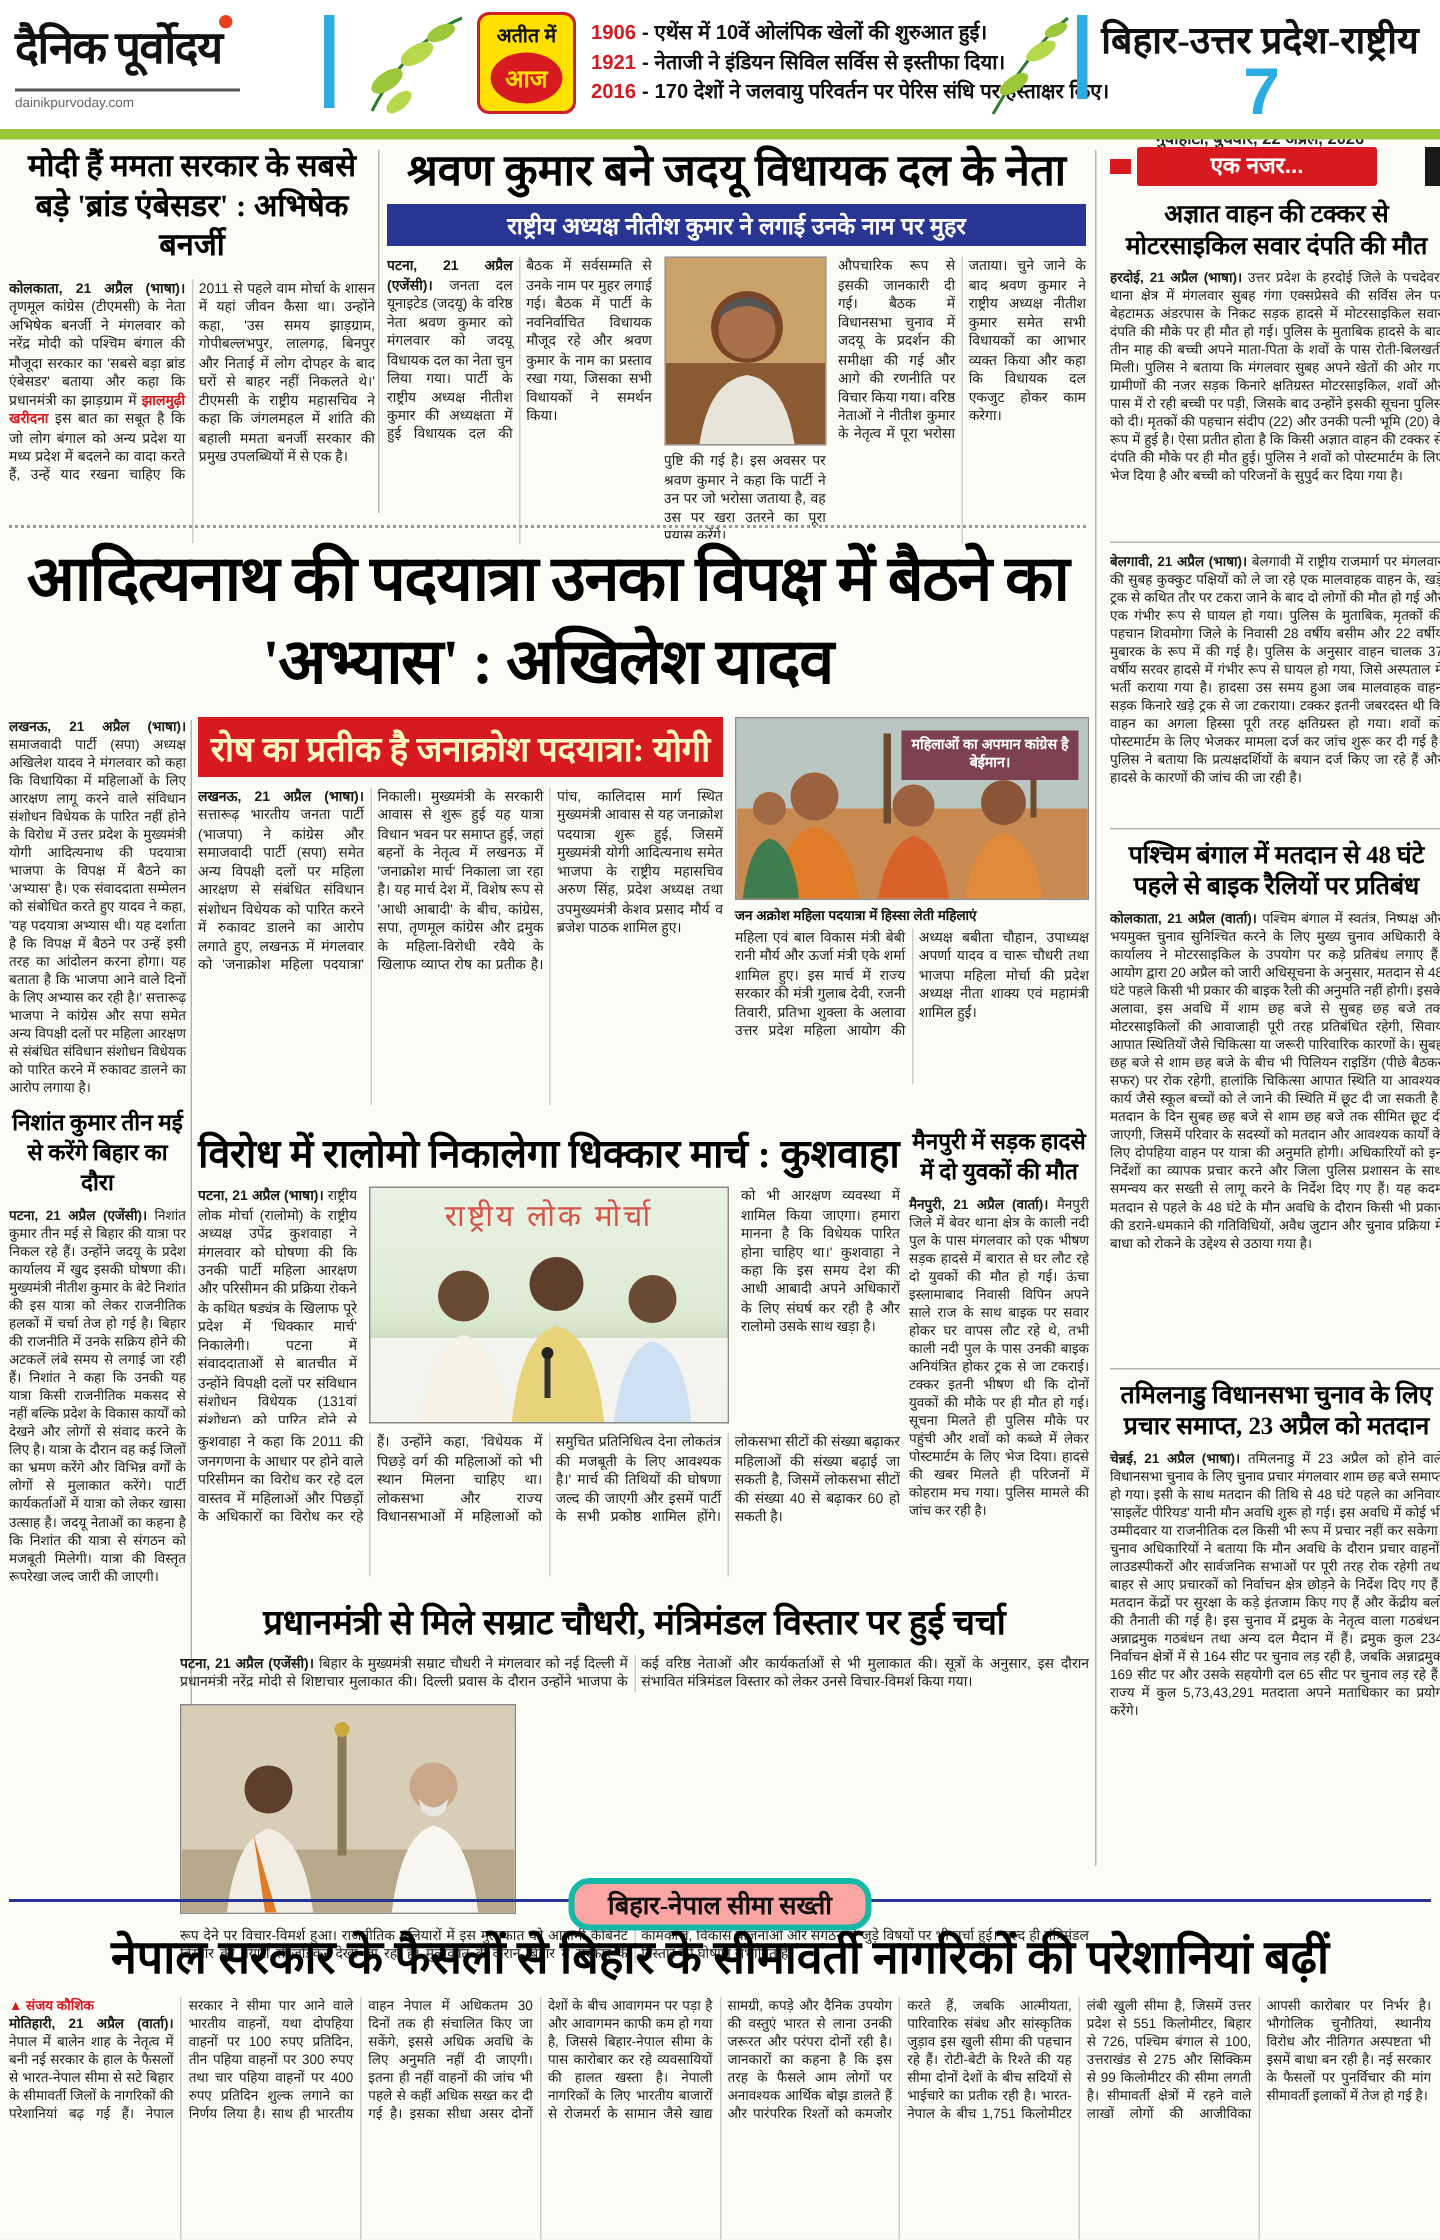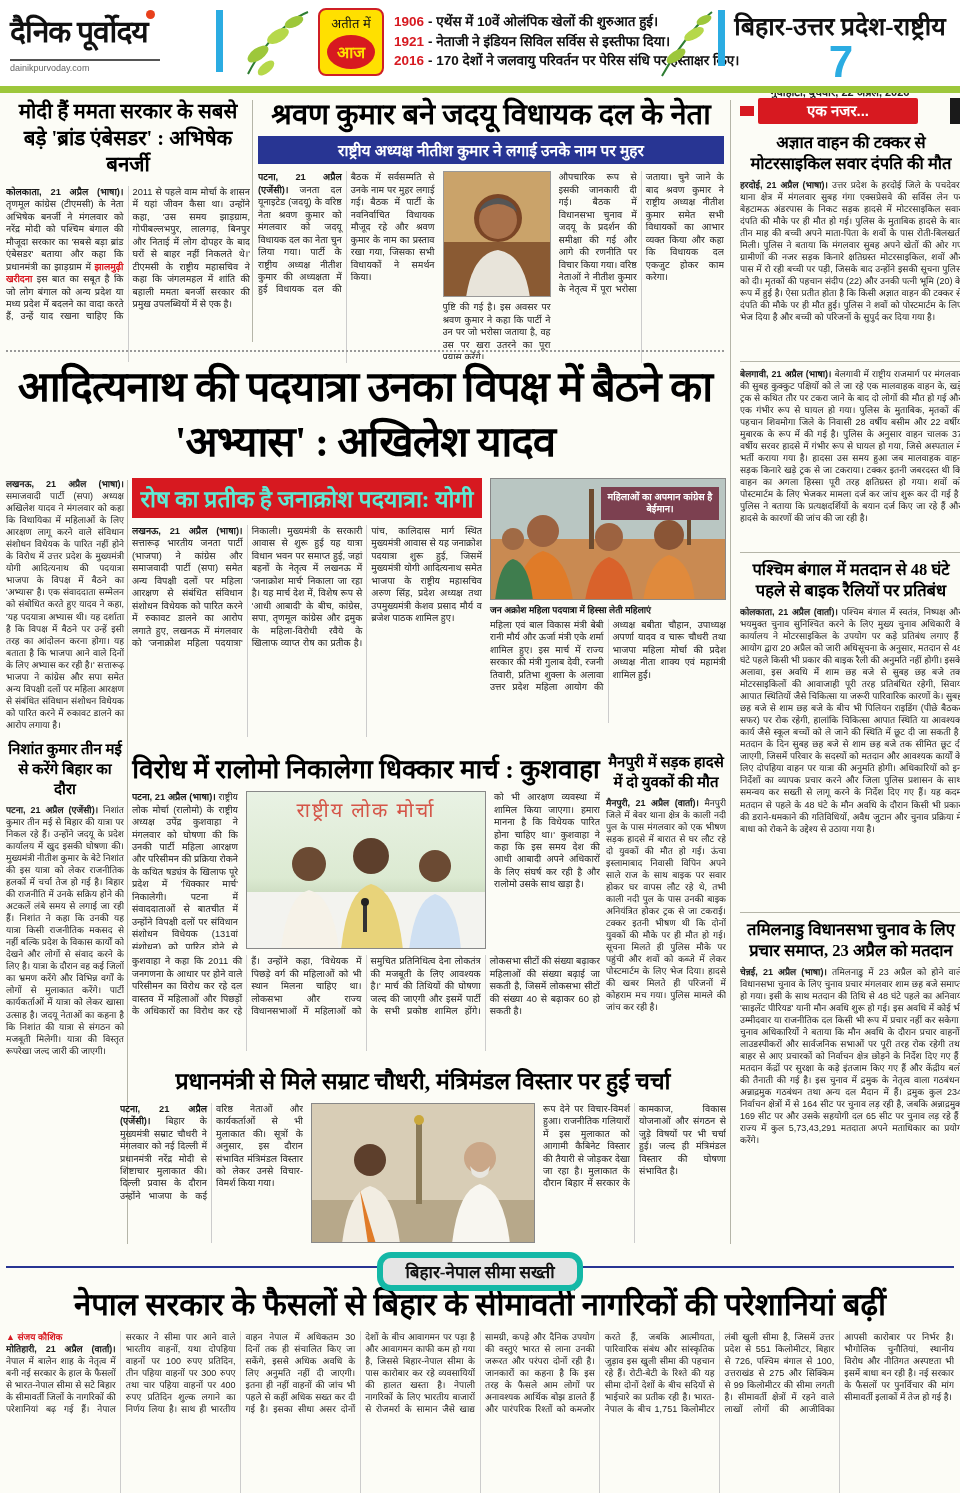--- a/index.html
+++ b/index.html
@@ -9,21 +9,21 @@
   
   .mast { position:absolute; left:0; top:0; width:960px; height:86px; background:#fff; }
   .logo { position:absolute; left:10px; top:10px; width:200px; }
   .logo-title { font-family:"Liberation Serif", serif; font-weight:bold; font-size:30px; letter-spacing:-1px; }
   .logo-dot { display:inline-block; width:9px; height:9px; border-radius:50%; background:#e8401c; vertical-align:top; margin-left:-2px; }
   .logo-rule { border-top:2px solid #555; margin:8px 0 2px; width:150px; }
   .logo-site { font-size:9px; color:#666; }
   .vbar { position:absolute; width:7px; background:#2bace2; }
   .leafart { position:absolute; top:4px; }
   .hist-box { position:absolute; left:318px; top:8px; width:66px; height:68px; background:#ffe000; border:2px solid #cf1f25; border-radius:8px; text-align:center; padding-top:4px; }
-  .hist-box .t1 { font-size:13px; font-weight:normal; }
+  .hist-box .t1 { font-size:13px; font-weight:bold; }
   .hist-box .t2 { display:inline-block; margin-top:3px; background:#d71920; color:#ffe000; font-weight:bold; font-size:16px; border-radius:50%; padding:6px 10px; }
   .hist { position:absolute; left:394px; top:12px; width:290px; }
   .hist-row { font-size:13.5px; line-height:1.45; font-weight:bold; white-space:nowrap; }
   .hist-row .yr { color:#d71920; font-weight:bold; margin-right:4px; }
   .sect { position:absolute; left:726px; top:8px; width:228px; text-align:center; }
   .sect-title { font-family:"Liberation Serif", serif; font-weight:bold; font-size:25px; display:inline-block; }
   .sect-page { font-weight:bold; font-size:44px; color:#2bace2; display:inline-block; vertical-align:top; margin-left:2px; line-height:0.9; }
   .sect-date { font-size:11px; font-weight:bold; color:#222; margin-top:2px; }
   .green-bar { position:absolute; left:0; top:86px; width:960px; height:7px; background:#9dc73b; }
 
@@ -62,21 +62,21 @@
 
   
   .bighl { position:absolute; left:6px; top:350px; width:718px; border-top:2px dotted #999; padding-top:8px; }
   .bighl .hl { font-size:42px; line-height:1.3; text-align:center; letter-spacing:-1px; }
 
   
   .leftnarrow { position:absolute; left:6px; top:478px; width:118px; height:770px; }
   .leftnarrow .body-txt { font-size:9px; }
   .small-hl { font-size:15px; text-align:center; line-height:1.35; margin:8px 0 4px; }
   .yogi { position:absolute; left:132px; top:478px; width:350px; }
-  .yogi .redbox { background:#d71920; color:#5eead4; font-family:"Liberation Serif", serif; font-weight:bold; font-size:23px; text-align:center; padding:4px 4px; }
+  .yogi .redbox { background:#d71920; color:#fef9c3; font-family:"Liberation Serif", serif; font-weight:bold; font-size:23px; text-align:center; padding:4px 4px; }
   .yogi .body-txt { margin-top:7px; height:212px; overflow:hidden; }
   .marchcol { position:absolute; left:490px; top:478px; width:236px; }
   .march-photo { width:236px; height:122px; position:relative; border:1px solid #888; background:linear-gradient(180deg,#b9c6c2 0%,#c9b08a 45%,#d4793c 75%,#b2502c 100%); overflow:hidden; }
   .placard { position:absolute; right:6px; top:8px; width:118px; background:#7c4050; color:#fff; font-weight:bold; font-size:9.5px; text-align:center; padding:4px 3px; line-height:1.3; }
   .caption { font-size:9px; font-weight:bold; margin:3px 0; }
   .marchcol .body-txt { height:104px; overflow:hidden; }
 
   
   .kush { position:absolute; left:132px; top:752px; width:468px; }
   .kush .kicker { font-family:"Liberation Serif", serif; font-style:italic; font-weight:bold; font-size:15px; text-align:center; }
@@ -88,30 +88,30 @@
   .pressbanner { position:absolute; left:0; top:4px; width:100%; text-align:center; font-family:"Liberation Serif", serif; font-weight:normal; font-size:20px; color:#d23a2e; opacity:.85; letter-spacing:2px; }
   .kush .bottom { margin-top:6px; height:96px; overflow:hidden; }
 
   
   .mainpuri { position:absolute; left:606px; top:752px; width:120px; }
   .mainpuri .body-txt { font-size:9px; height:268px; overflow:hidden; }
 
   
   .samrat { position:absolute; left:120px; top:1068px; width:606px; }
   .samrat .hl { font-size:23px; text-align:center; line-height:1.25; }
-  .samrat .flexrow { display:flex; gap:8px; margin-top:6px; }
+  .samrat .flexrow { display:flex; gap:8px; margin-top:6px;flex-direction:column; }
   .samrat .tcol { flex:1; height:140px; overflow:hidden; }
   .meetphoto { width:224px; height:140px; position:relative; border:1px solid #888;
       background:linear-gradient(180deg,#cfc4ae 0%,#e3d9c4 55%,#b9a888 100%); overflow:hidden; }
 
   
   .nepal { position:absolute; left:6px; top:1252px; width:948px; }
   .nepal .labelwrap { position:relative; text-align:center; height:30px; }
   .nepal .labelwrap::before { content:""; position:absolute; left:0; right:0; top:14px; border-top:2px solid #283593; }
-  .nepal .label { position:relative; display:inline-block; background:#e5e5e5; border:6px solid #14b8a6; border-radius:14px; padding:2px 22px; font-family:"Liberation Serif", serif; font-weight:bold; font-size:17px; }
+  .nepal .label { position:relative; display:inline-block; background:#fca5a5; border:4px solid #14b8a6; border-radius:14px; padding:2px 22px; font-family:"Liberation Serif", serif; font-weight:bold; font-size:17px; }
   .nepal .hl { font-size:31px; text-align:center; line-height:1.2; margin:4px 0 8px; }
   .nepal .body-txt { font-size:9px; height:178px; overflow:hidden; }
   .byline { font-weight:bold; }
   .tri { color:#d71920; }
 </style>
 </head>
 <body>
 
 <div id="page">
 

